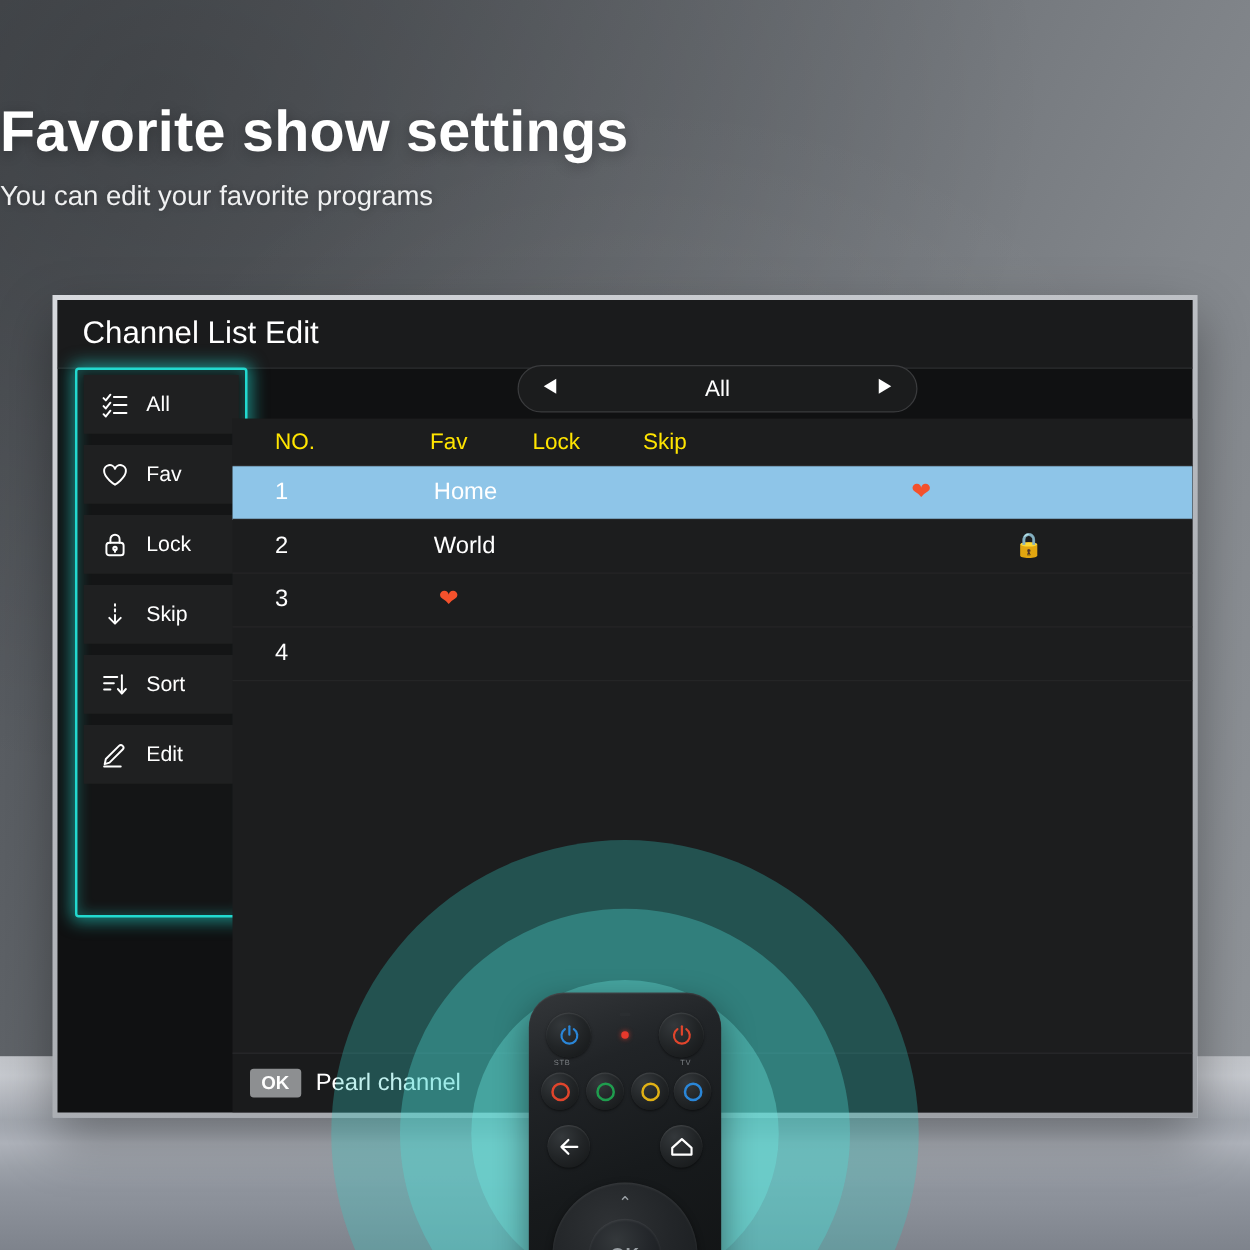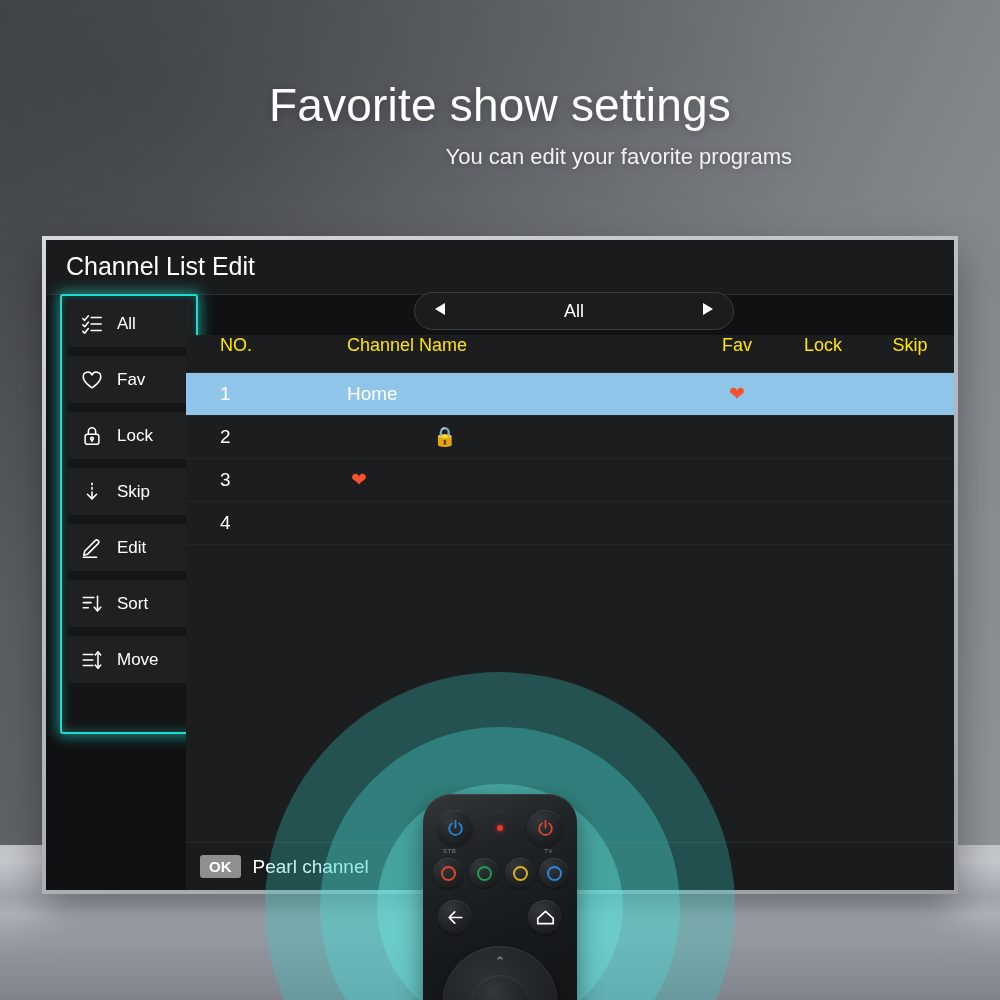--- a/index.html
+++ b/index.html
@@ -43,28 +43,27 @@
         #7e838c 100%);
   }
   #floor-sheen {
     position: absolute; left: 0; right: 0; top: 845px; height: 60px;
     background: linear-gradient(180deg, rgba(255,255,255,0.30), rgba(255,255,255,0));
   }
 
   
   #title {
     position: absolute; top: 78px; left: 0; width: 1000px;
-    text-align: center;
-    font-size: 46px; font-weight: 400; color: #ffffff;
+    font-size: 46px; font-weight: 700; color: #ffffff;
     letter-spacing: 0.2px;
     text-shadow: 0 2px 10px rgba(0,0,0,0.28);
   }
   #subtitle {
     position: absolute; top: 144px; left: 0; width: 792px;
-    text-align: right;
+    text-align: left;
     font-size: 22px; font-weight: 400; color: #f0f1f2;
     text-shadow: 0 1px 6px rgba(0,0,0,0.25);
   }
 
   
   #tv {
     position: absolute;
     left: 42px; top: 236px;
     width: 916px; height: 658px;
     background: linear-gradient(160deg, #d8dade 0%, #b9bcc1 38%, #9a9da2 100%);
@@ -134,21 +133,21 @@
     font-size: 18px; color: #ffffff;
   }
   .pill-arrow { position: relative; z-index: 2; }
 
   
   #table {
     position: absolute; left: 140px; top: 95px; right: 0; bottom: 48px;
     background: #1c1d1e;
   }
   #thead {
-    display: flex; align-items: flex-start;
+    display: flex; align-items: center;
     height: 38px;
     background: #1c1d1e;
     border-bottom: 1px solid #2a2b2d;
     color: #ffe500;
     font-size: 18px;
   }
   .th-no     { width: 130px; padding-left: 34px; }
   .th-name   { flex: 1; padding-left: 31px; }
   .th-fav    { width: 86px; text-align: center; }
   .th-lock   { width: 86px; text-align: center; }
@@ -321,85 +320,72 @@
                 <line x1="12" y1="7" x2="12" y2="9"></line>
                 <line x1="12" y1="12" x2="12" y2="18"></line>
       <polyline points="7,14.5 12,19.5 17,14.5"></polyline>
               </svg>
             </span>
             <span class="side-label">Skip</span>
           </div>
           <div class="side-item">
             <span class="side-ico">
               <svg width="22" height="22" viewBox="0 0 24 24" stroke="#ffffff" fill="none" stroke-width="1.7" stroke-linecap="round" stroke-linejoin="round">
-      <path d="M4 15.5 L15.5 4 a2.2 2.2 0 0 1 3.2 3.2 L7.2 18.7 L3 20 Z"></path>
-      <line x1="2.5" y1="22" x2="17" y2="22"></line>
-              </svg>
-            </span>
-            <span class="side-label">Edit</span>
-          </div>
-          <div class="side-item">
-            <span class="side-ico">
-              <svg width="22" height="22" viewBox="0 0 24 24" stroke="#ffffff" fill="none" stroke-width="1.7" stroke-linecap="round" stroke-linejoin="round">
       <line x1="2.5" y1="5" x2="14" y2="5"></line>
                 <line x1="2.5" y1="10.5" x2="11" y2="10.5"></line>
       <line x1="2.5" y1="16" x2="8" y2="16"></line>
       <line x1="18" y1="3.5" x2="18" y2="19"></line>
                 <polyline points="14.5,15.5 18,19.5 21.5,15.5"></polyline>
               </svg>
             </span>
             <span class="side-label">Sort</span>
           </div>
           <div class="side-item">
             <span class="side-ico">
               <svg width="22" height="22" viewBox="0 0 24 24" stroke="#ffffff" fill="none" stroke-width="1.7" stroke-linecap="round" stroke-linejoin="round">
-      <line x1="2.5" y1="6" x2="13" y2="6"></line>
-                <line x1="2.5" y1="12" x2="13" y2="12"></line>
-                <line x1="2.5" y1="18" x2="13" y2="18"></line>
-      <line x1="18.5" y1="3.5" x2="18.5" y2="20.5"></line>
-      <polyline points="15.5,6.5 18.5,3 21.5,6.5"></polyline>
-                <polyline points="15.5,17.5 18.5,21 21.5,17.5"></polyline>
-              </svg>
-            </span>
-            <span class="side-label">Move</span>
+      <path d="M4 15.5 L15.5 4 a2.2 2.2 0 0 1 3.2 3.2 L7.2 18.7 L3 20 Z"></path>
+      <line x1="2.5" y1="22" x2="17" y2="22"></line>
+              </svg>
+            </span>
+            <span class="side-label">Edit</span>
           </div>
         </div>
 
       <div id="filter-pill">
         <span class="pill-arrow">
           <svg width="16" height="16" viewBox="0 0 16 16">
               <polygon points="12,2 12,14 2,8" fill="#ffffff"></polygon>
             </svg>
         </span>
         <span id="filter-label">All</span>
         <span class="pill-arrow">
           <svg width="16" height="16" viewBox="0 0 16 16">
               <polygon points="4,2 4,14 14,8" fill="#ffffff"></polygon>
             </svg>
         </span>
       </div>
 
       <div id="table">
         <div id="thead">
           <div class="th-no">NO.</div>
-          <div class="th-name">Channel Name</div>
           <div class="th-fav">Fav</div>
           <div class="th-lock">Lock</div>
           <div class="th-skip">Skip</div>
         </div>
         <div id="tbody">
             <div class="trow sel">
               <div class="td-no">1</div>
               <div class="td-name">Home</div>
               <div class="td-fav"><span class="mark" style="color:#f4512c">❤</span></div>
               <div class="td-lock"></div>
               <div class="td-skip"></div>
             </div>
             <div class="trow">
               <div class="td-no">2</div>
+              <div class="td-name">World</div>
               <div class="td-fav"></div>
               <div class="td-lock"><span class="mark" style="color:#e8c244">🔒</span></div>
               <div class="td-skip"></div>
             </div>
             <div class="trow">
               <div class="td-no">3</div>
               <div class="td-fav"><span class="mark" style="color:#f4512c">❤</span></div>
               <div class="td-lock"></div>
               <div class="td-skip"></div>
             </div>

